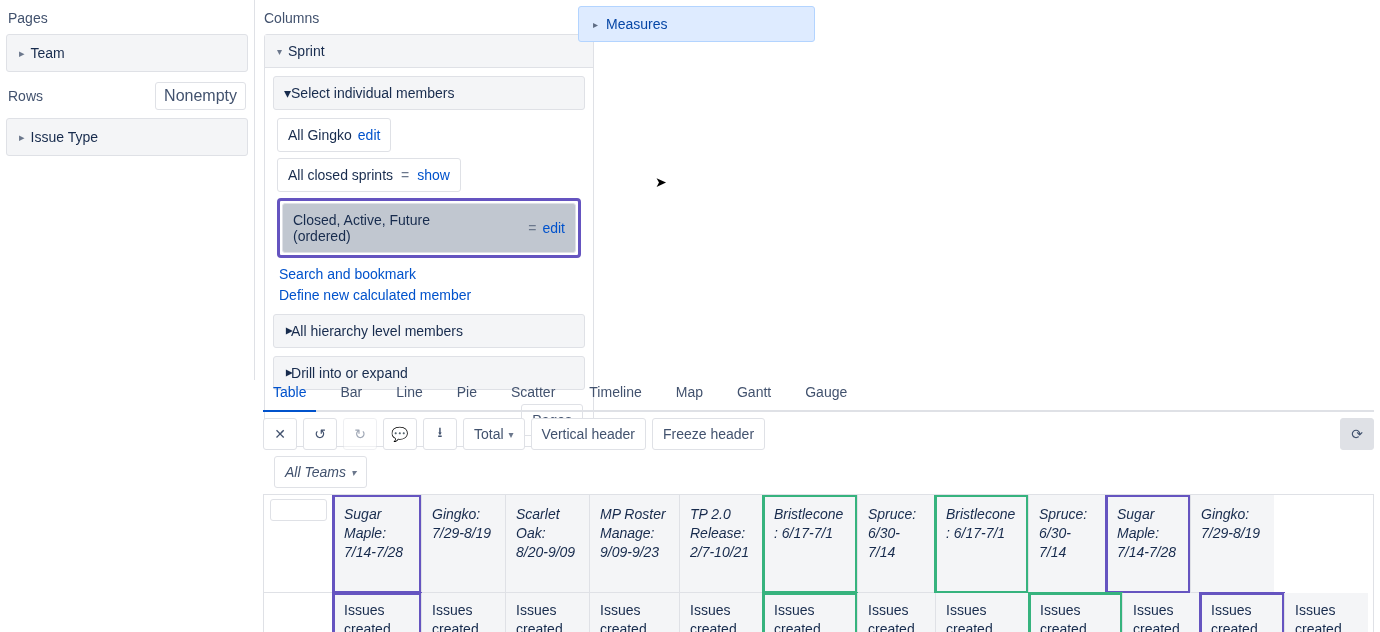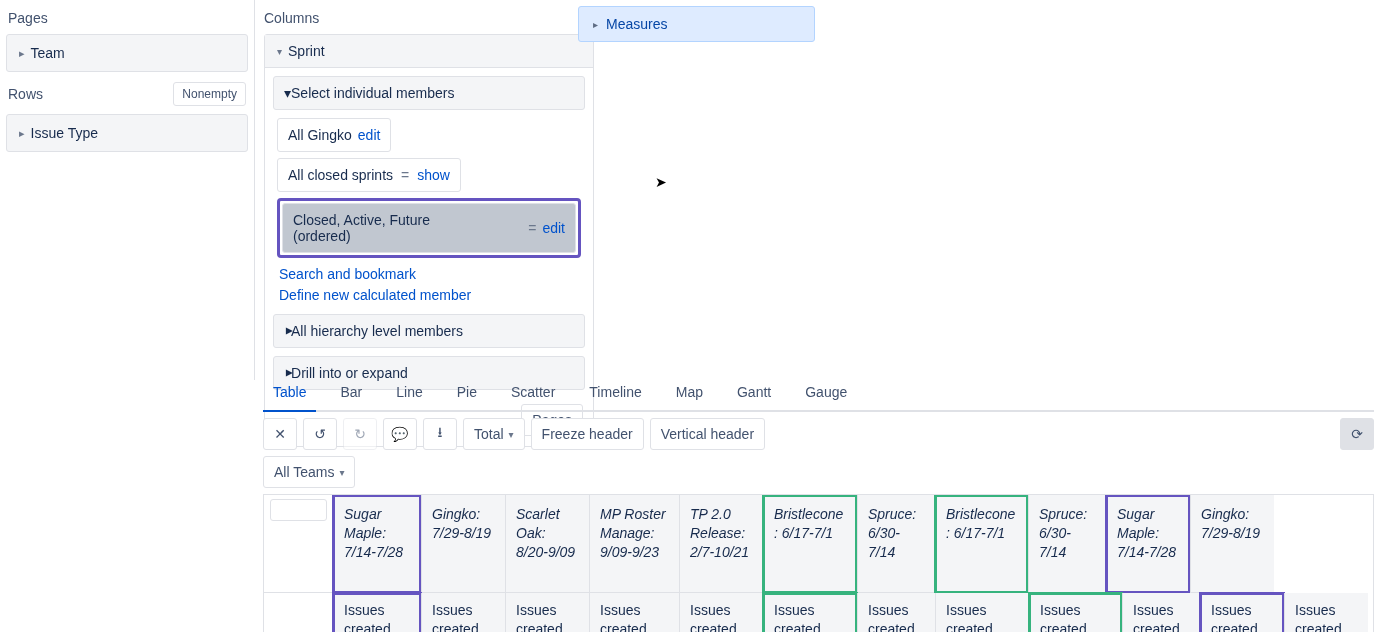--- a/index.html
+++ b/index.html
@@ -3,21 +3,21 @@
 <meta charset="utf-8">
 <style>
   * { box-sizing: border-box; font-family: -apple-system, BlinkMacSystemFont, "Segoe UI", Arial, sans-serif; }
   body { margin: 0; padding: 0; width: 1380px; height: 632px; background: #fff; font-size: 14px; color: #172b4d; position: relative; }
 
   
   .left-panel { position: absolute; left: 0; top: 0; width: 255px; height: 380px; border-right: 1px solid #dfe1e6; padding: 0 6px; }
   .section-label { font-size: 14px; font-weight: 500; color: #42526e; padding: 10px 2px 8px; display:flex; align-items:center; justify-content:space-between; }
   .pill { background: #f4f5f7; border: 1px solid #dfe1e6; border-radius: 3px; padding: 10px 12px; font-size: 14px; color: #172b4d; display:flex; align-items:center; }
   .pill .chev { color:#6b778c; margin-right:6px; font-size:11px; }
-  .badge-small { background:#fff; border:1px solid #dfe1e6; border-radius:3px; font-size:12px; color:#42526e; padding:4px 8px; }
+  .badge-small { background:#fff; border:1px solid #dfe1e6; border-radius:3px; font-size:16px; color:#42526e; padding:4px 8px; }
 
   
   .columns-panel { position:absolute; left:264px; top:0; width:330px; }
   .columns-label { font-size:14px; color:#42526e; font-weight:500; padding:10px 0 8px; }
   .config-box { border:1px solid #dfe1e6; border-radius:3px; margin-top:0; background:#fff; }
   .config-head { background:#f4f5f7; padding:8px 12px; font-size:14px; color:#172b4d; display:flex; align-items:center; border-bottom:1px solid #dfe1e6; }
   .config-head .chev-down { color:#6b778c; font-size:10px; margin-right:6px; }
   .config-inner { padding:8px; display:flex; flex-direction:column; gap:8px; }
   .subhead { background:#f4f5f7; border:1px solid #dfe1e6; border-radius:3px; padding:8px 10px; display:flex; align-items:center; font-size:14px; }
   .member-row { border:1px solid #dfe1e6; border-radius:3px; padding:8px 10px; font-size:14px; display:flex; align-items:center; justify-content:space-between; color:#172b4d; }
@@ -55,21 +55,21 @@
   .gcell { border-left:1px solid #dfe1e6; border-bottom:1px solid #dfe1e6; background:#f4f5f7; padding:10px 10px; font-size:14px; color:#172b4d; line-height:1.35; display:flex; flex-direction:column; justify-content:flex-start; word-break:break-word; }
   .gcell.leading { flex:0 0 70px; background:#fff; padding:4px 6px; }
   .lead-inner { border:1px solid #dfe1e6; border-radius:3px; height:22px; }
   .toprow .gcell { min-height:98px;font-style:italic; }
   .subrow .gcell { padding:8px 10px 4px; min-height:40px; }
   .gcell.leading.sub { background:#fff; border-bottom:none; }
   .box-purple { outline:3px solid #6554c0; outline-offset:-2px; }
   .box-teal { outline:3px solid #36b37e; outline-offset:-2px; }
   .minus { color:#6b778c; margin-right:4px; }
 
-  .teams-row { margin:6px 0; }
+  .teams-row { margin:6px 11px;font-style:italic; }
 </style>
 </head>
 <body>
 
 <div class="left-panel">
   <div class="section-label">
     <span>Pages</span>
   </div>
   <div class="pill">
     <span class="chev">▸</span>
@@ -173,22 +173,22 @@
     <div class="btn icon">
         <span class="glyph">💬</span>
       </div>
     <div class="btn icon">
         <span class="glyph">⭳</span>
       </div>
     <div class="btn">
       <span>Total</span>
       <span class="chev-down">▾</span>
     </div>
+    <div class="btn">Vertical header</div>
     <div class="btn">Freeze header</div>
-    <div class="btn">Vertical header</div>
     <div class="spacer-grow"></div>
     <div class="btn icon refresh">
         <span class="glyph">⟳</span>
       </div>
   </div>
 
   <div class="teams-row">
     <div class="btn">
       <span>All Teams</span>
       <span class="chev-down">▾</span>

